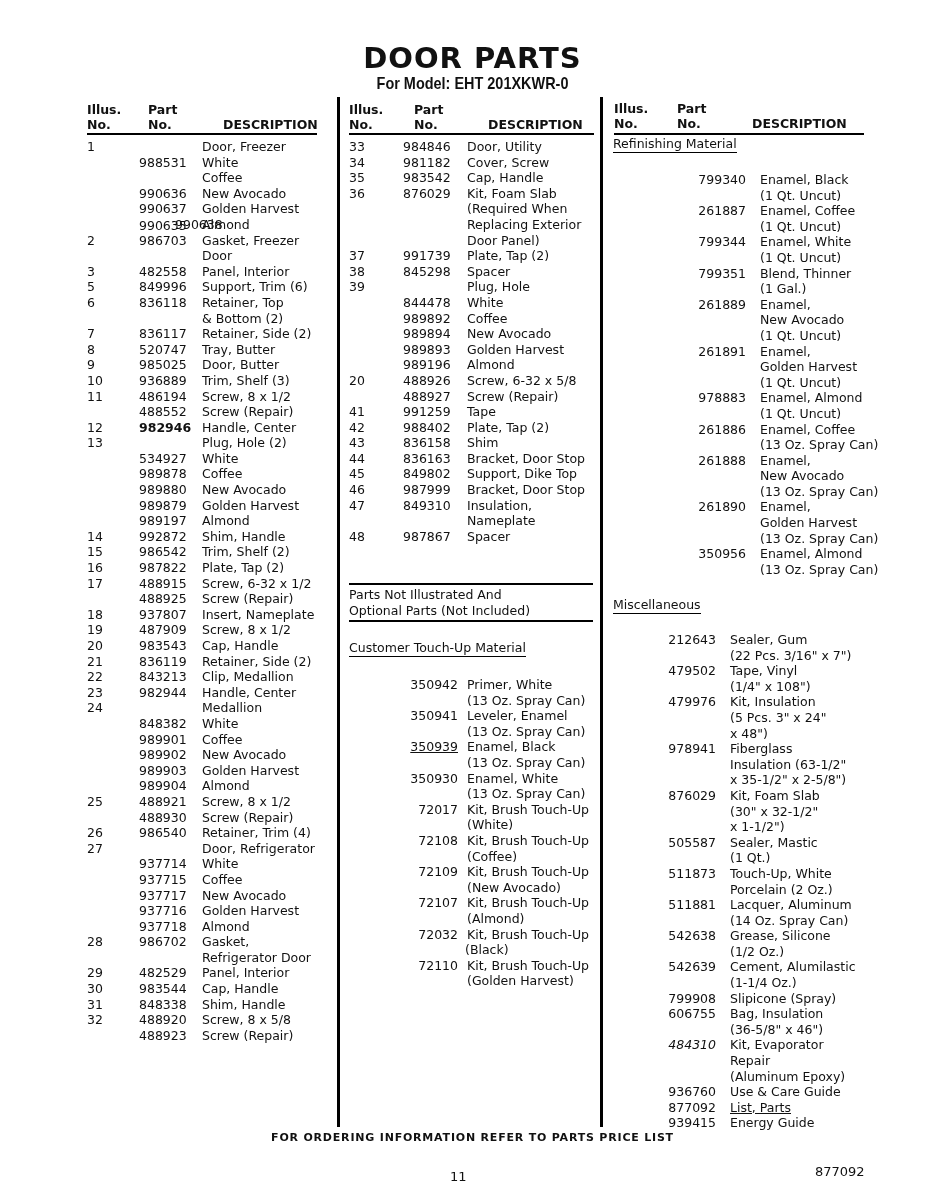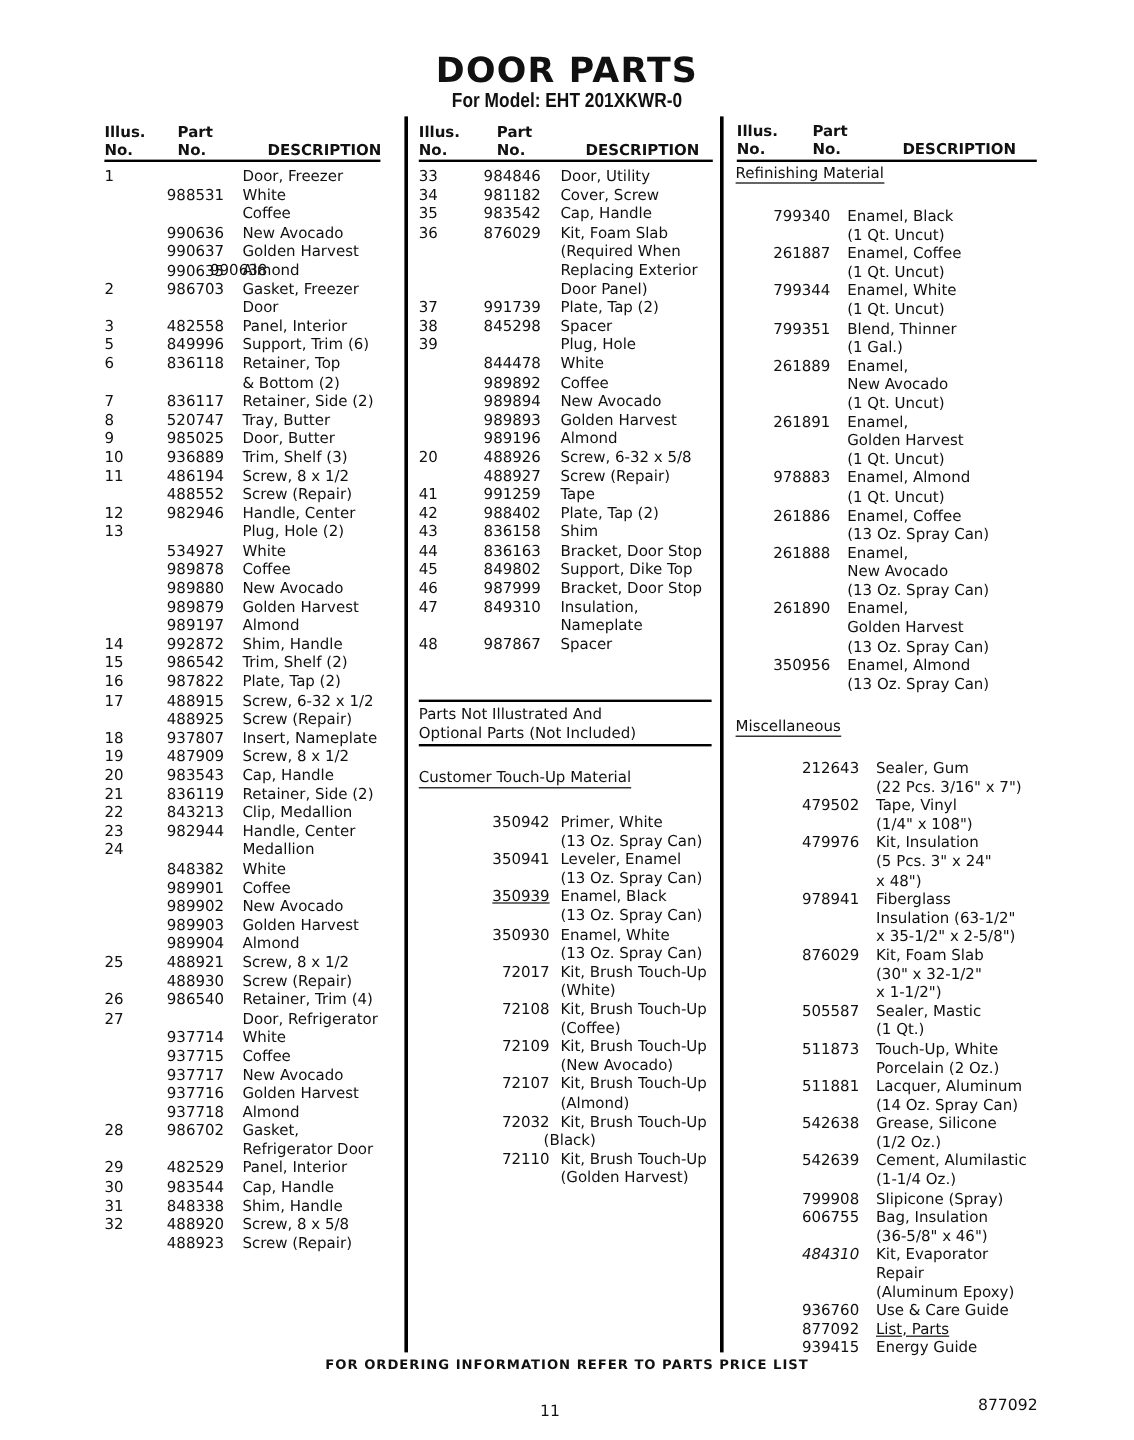--- a/index.html
+++ b/index.html
@@ -140,21 +140,21 @@
         <span class="pn" style="left: 52px;">486194</span>
         <span class="ds" style="left: 115px;">Screw, 8 x 1/2</span>
       </div>
       <div class="row">
         <span class="il"></span>
         <span class="pn" style="left: 52px;">488552</span>
         <span class="ds" style="left: 115px;">Screw (Repair)</span>
       </div>
       <div class="row">
         <span class="il">12</span>
-        <span class="pn" style="left: 52px;">982946</span>
+        <span class="pn" style="left: 52px; font-weight: bold;">982946</span>
         <span class="ds" style="left: 115px;">Handle, Center</span>
       </div>
       <div class="row">
         <span class="il">13</span>
         <span class="pn" style="left: 52px;"></span>
         <span class="ds" style="left: 115px;">Plug, Hole (2)</span>
       </div>
       <div class="row">
         <span class="il"></span>
         <span class="pn" style="left: 52px;">534927</span>
@@ -562,21 +562,21 @@
     <div class="row">
       <span class="pn" style="left: auto; right: 136px;"></span>
       <span class="ds" style="left: 118px;">(Almond)</span>
     </div>
     <div class="row">
       <span class="pn" style="left: auto; right: 136px;">72032</span>
       <span class="ds" style="left: 118px;">Kit, Brush Touch-Up</span>
     </div>
     <div class="row">
       <span class="pn" style="left: auto; right: 136px;"></span>
-      <span class="ds" style="left: 104px; text-align: right;">(Black)</span>
+      <span class="ds" style="left: 116px; text-align: right;">(Black)</span>
     </div>
     <div class="row">
       <span class="pn" style="left: auto; right: 136px;">72110</span>
       <span class="ds" style="left: 118px;">Kit, Brush Touch-Up</span>
     </div>
     <div class="row">
       <span class="pn" style="left: auto; right: 136px;"></span>
       <span class="ds" style="left: 118px;">(Golden Harvest)</span>
     </div>
   </div>
@@ -586,21 +586,21 @@
     <span style="left:0; top:1px;">Illus.</span>
     <span style="left:0; top:16px;">No.</span>
     <span style="left:63px; top:1px;">Part</span>
     <span style="left:63px; top:16px;">No.</span>
     <span style="left:138px; top:16px;">DESCRIPTION</span>
   </div>
 </div>
 <div class="sect" style="left:613px; top:136px;">
   <span>Refinishing Material</span>
 </div>
-<div class="rows" id="refinrows" style="position:absolute; left:590px; top:172px; width:250px;text-align:right;">
+<div class="rows" id="refinrows" style="position:absolute; left:644px; top:172px; width:250px;text-align:right;">
     <div class="row">
       <span class="pn" style="left: auto; right: 148px;">799340</span>
       <span class="ds" style="left: 116px;">Enamel, Black</span>
     </div>
     <div class="row">
       <span class="pn" style="left: auto; right: 148px;"></span>
       <span class="ds" style="left: 116px;">(1 Qt. Uncut)</span>
     </div>
     <div class="row">
       <span class="pn" style="left: auto; right: 148px;">261887</span>

